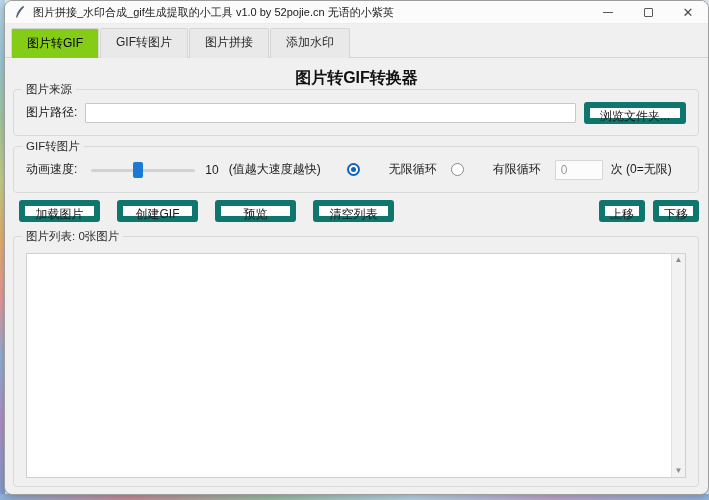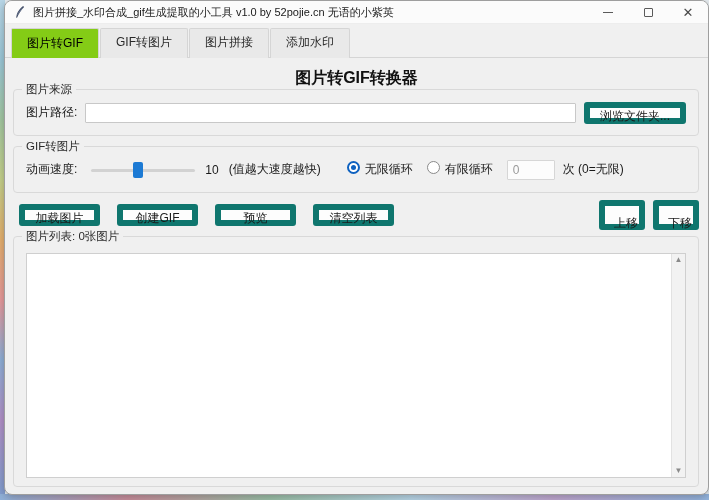--- a/index.html
+++ b/index.html
@@ -73,42 +73,42 @@
     font-family:"Liberation Sans","DejaVu Sans",sans-serif;
   }
   .btn + .btn { margin-left:8px; }
   
   .slider { position:relative; width:104px; height:18px; margin:0 10px 0 14px; flex:0 0 auto; }
   .slider-track { position:absolute; left:0; right:0; top:8px; height:3px; background:#d2d2d2; border-radius:2px; }
   .slider-thumb { position:absolute; left:42px; top:1px; width:10px; height:16px; background:#1c7ad4; border-radius:2px; }
   .speed-value { font-size:12px; color:#1a1a1a; margin-right:10px; }
   .speed-hint { font-size:12px; color:#1a1a1a; margin-right:26px; }
   
-  .radio-item { display:flex; margin-right:14px; }
+  .radio-item { display:flex; align-items:center; margin-right:14px;gap:24px; }
   .radio-circle { width:13px; height:13px; border-radius:50%; margin-right:5px; flex:0 0 auto; position:relative; background:#fff; }
   .radio-circle.on { border:2px solid #0f62c0; }
   .radio-circle.on::after {
     content:""; position:absolute; left:2px; top:2px; width:5px; height:5px;
     border-radius:50%; background:#0f62c0;
   }
   .radio-circle.off { border:1px solid #8a8a8a; }
   .loop-count-input {
     width:48px; height:20px; border:1px solid #d6d6d6; background:#fcfcfc; color:#9a9a9a;
     font-size:12px; padding:0 5px; margin-right:8px; border-radius:1px; outline:none;
     font-family:"Liberation Sans","DejaVu Sans",sans-serif;
   }
   
   .actions-row {
     position:absolute; top:199px; left:8px; right:9px;
     display:flex; align-items:center;
   }
   .actions-row .btn.wide { width:81px; margin-left:17px; padding:0; }
   .actions-row .btn.wide:first-child { margin-left:6px; }
   .spacer { flex:1; }
-  .btn.small { width:46px; padding:9px; margin-left:8px; }
+  .btn.small { width:46px; padding:0; margin-left:8px; }
   
   .listbox {
     position:absolute; left:12px; top:16px; right:12px; bottom:8px;
     background:#fff; border:1px solid #cfcfcf; display:flex;
   }
   .list-area { flex:1; }
   .scrollbar {
     width:14px; background:#f2f2f2; border-left:1px solid #e2e2e2;
     display:flex; flex-direction:column; justify-content:space-between; align-items:center;
     padding:2px 0;

